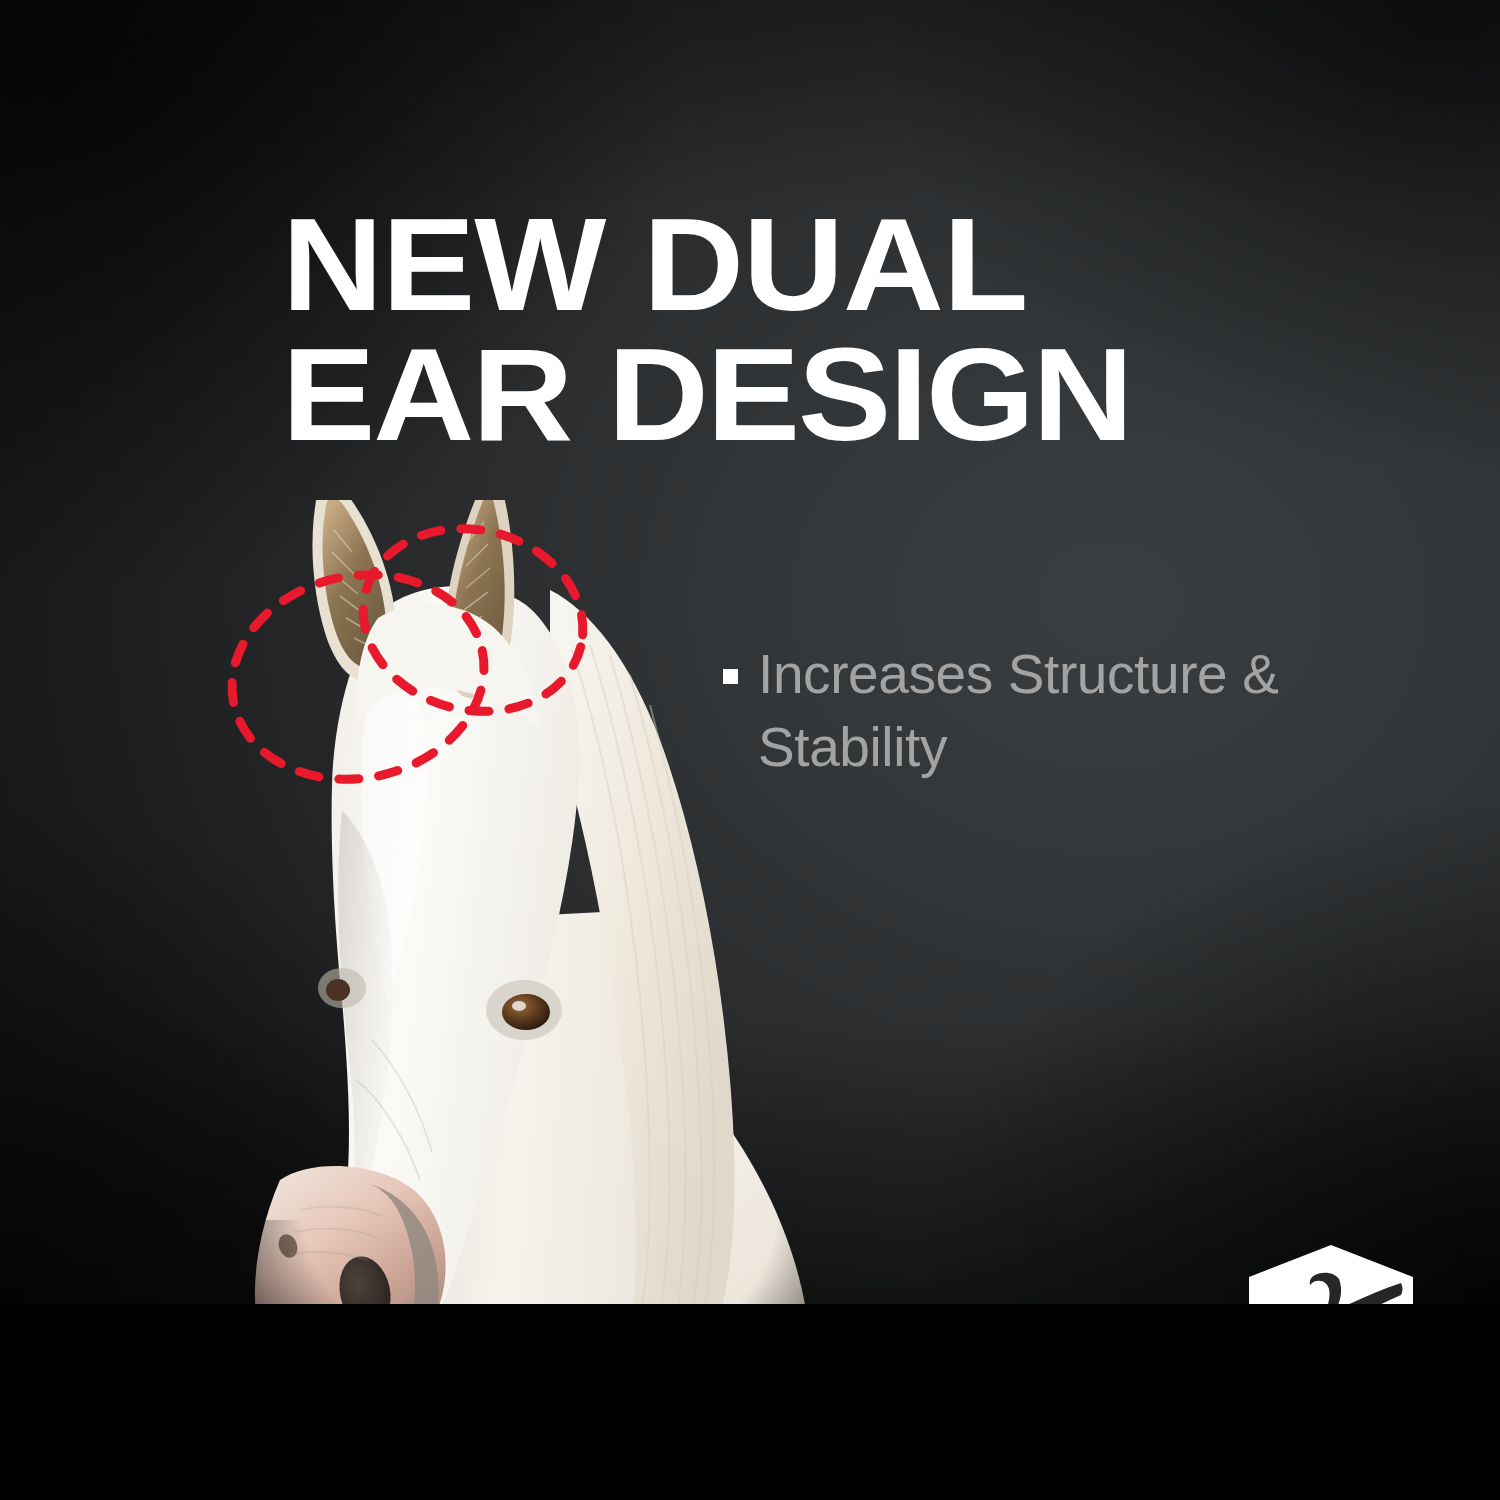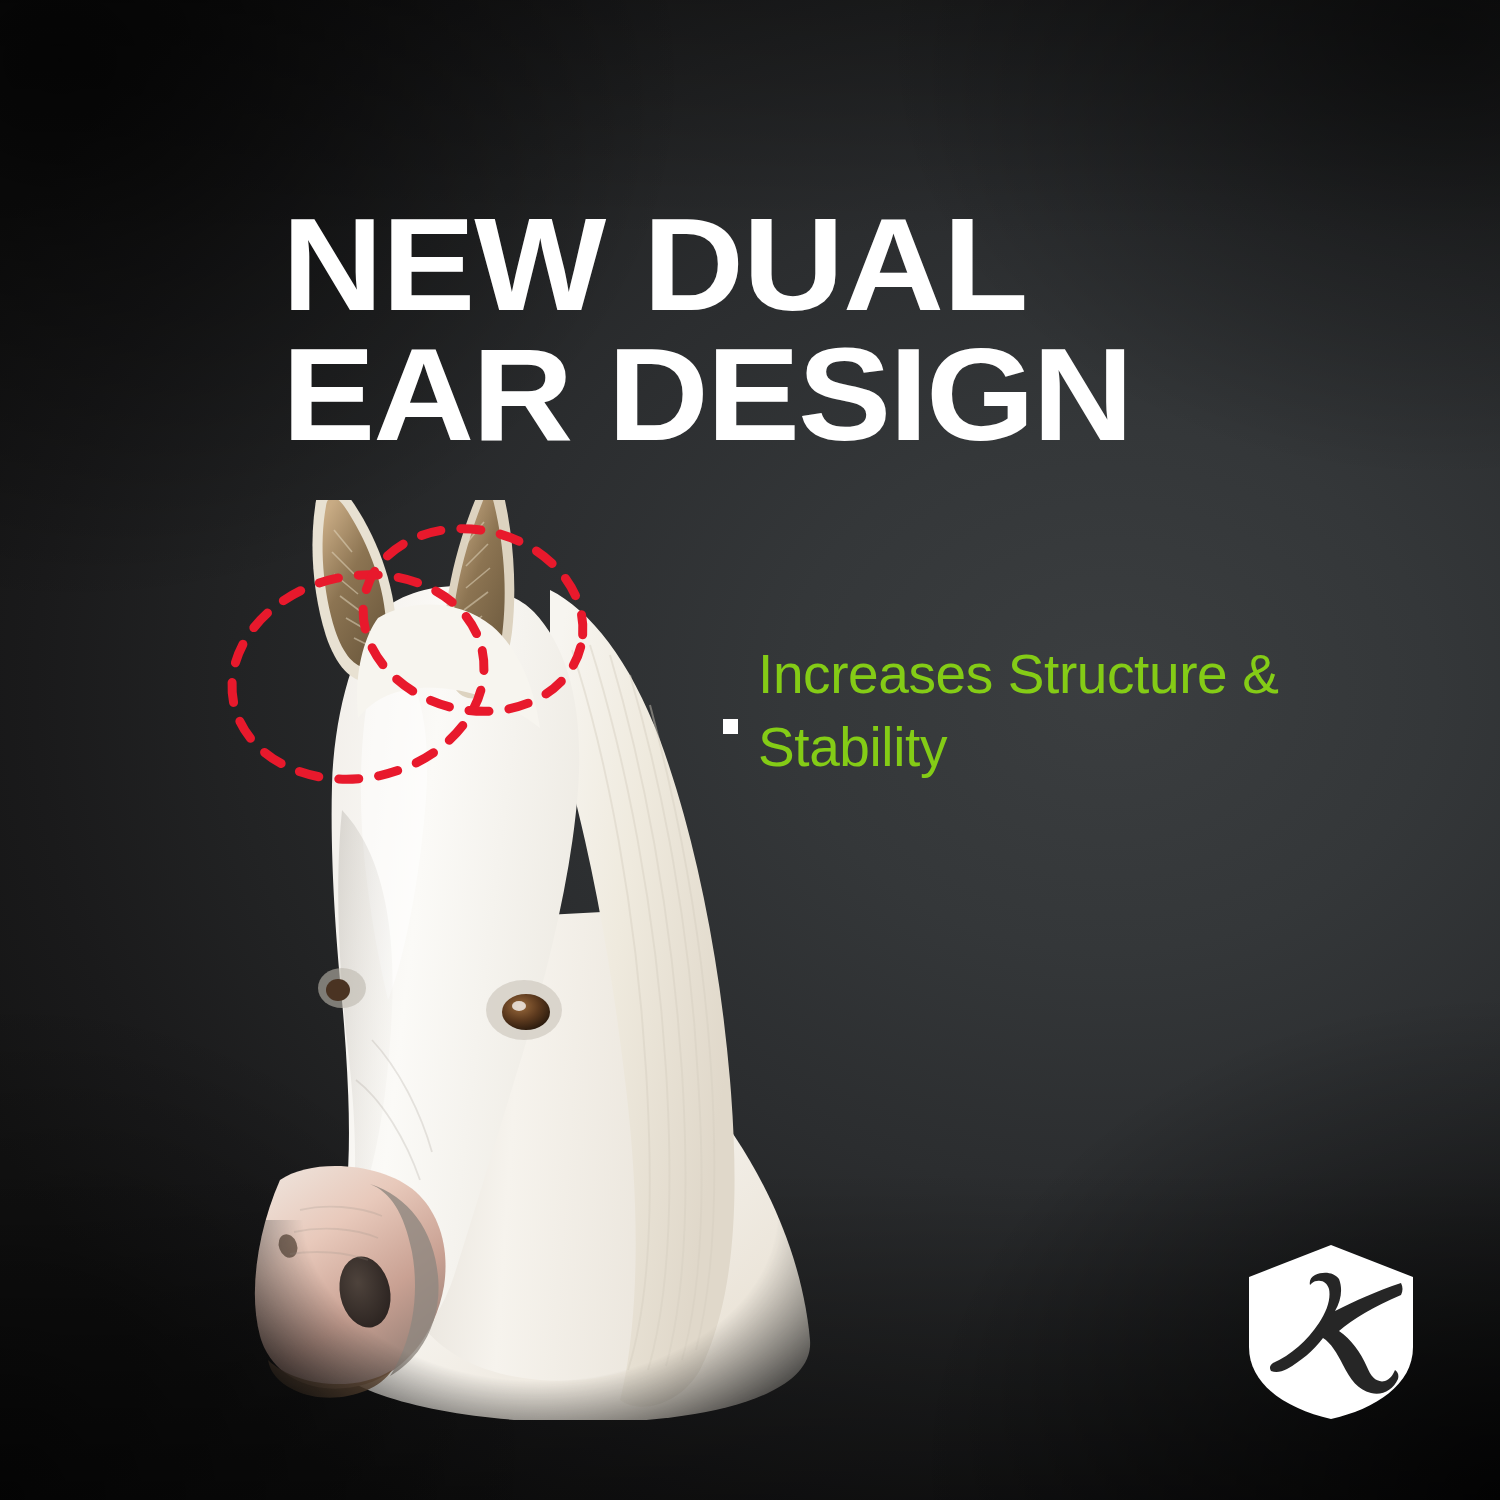--- a/index.html
+++ b/index.html
@@ -3,21 +3,21 @@
 <meta charset="utf-8">
 <style>
   html, body {
     margin: 0;
     padding: 0;
     background: #000;
   }
   #stage {
     position: relative;
     width: 1500px;
-    height: 1500px;
+    height: 1304px;
     overflow: hidden;
     font-family: "Liberation Sans", sans-serif;
     background: #1b1b1c;
   }
 
   
   .bg-base {
     position: absolute;
     inset: 0;
     background:
@@ -56,23 +56,23 @@
 
   
   .bullets {
     position: absolute;
     left: 723px;
     top: 638px;
     width: 700px;
   }
   .bullet-item {
     display: flex;
-    align-items: center;
+    align-items: flex-start;
     margin-bottom: 48px;
-    color: #84cc16;
+    color: #a3a3a3;
   }
   .bullet-marker {
     width: 15px;
     height: 15px;
     background: #ffffff;
     flex: 0 0 15px;
     margin-top: 31px;
     margin-right: 20px;
   }
   .bullet-text {

